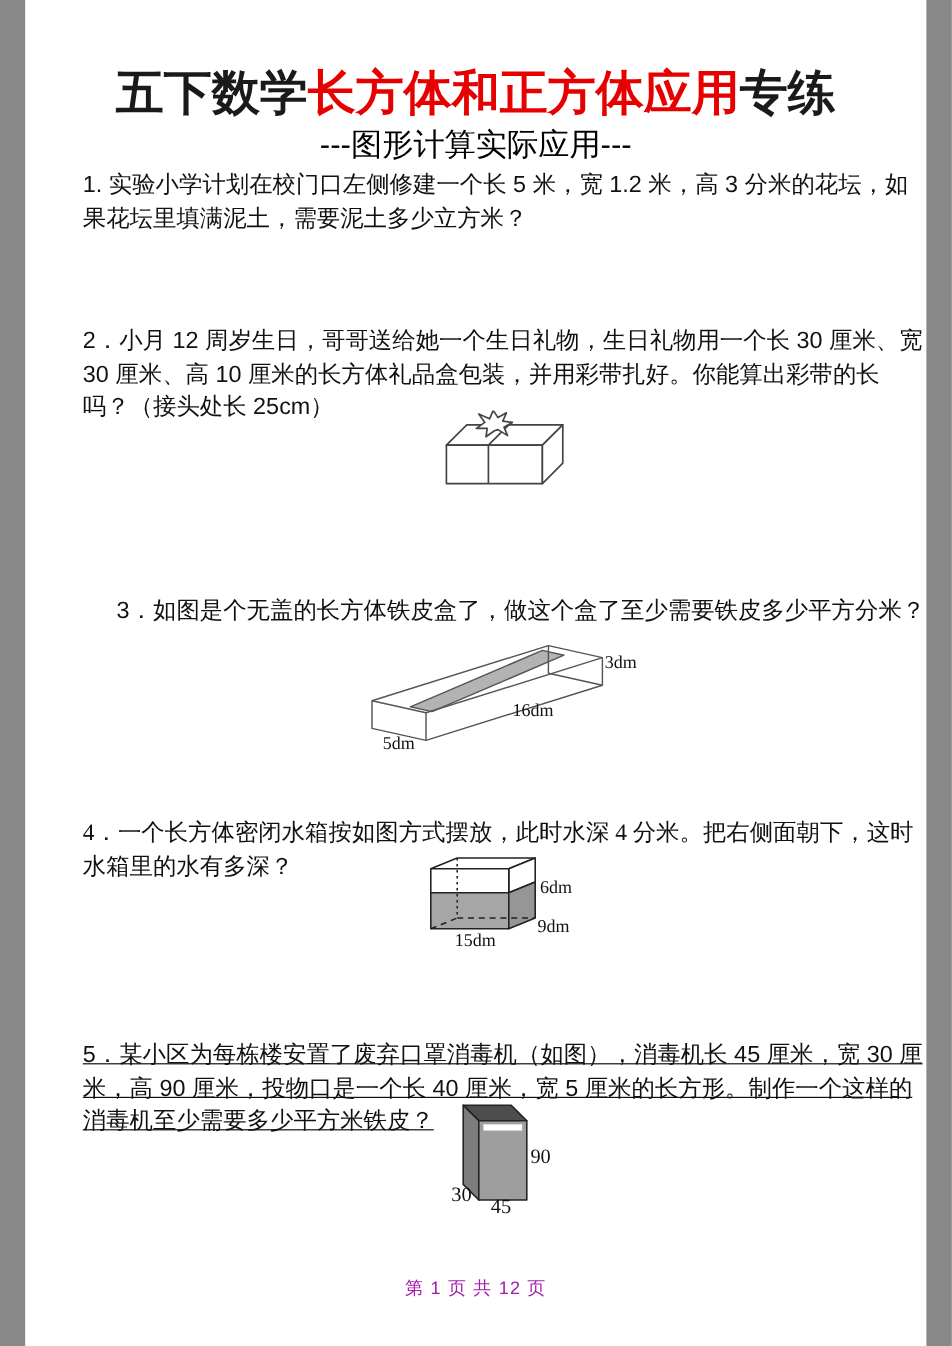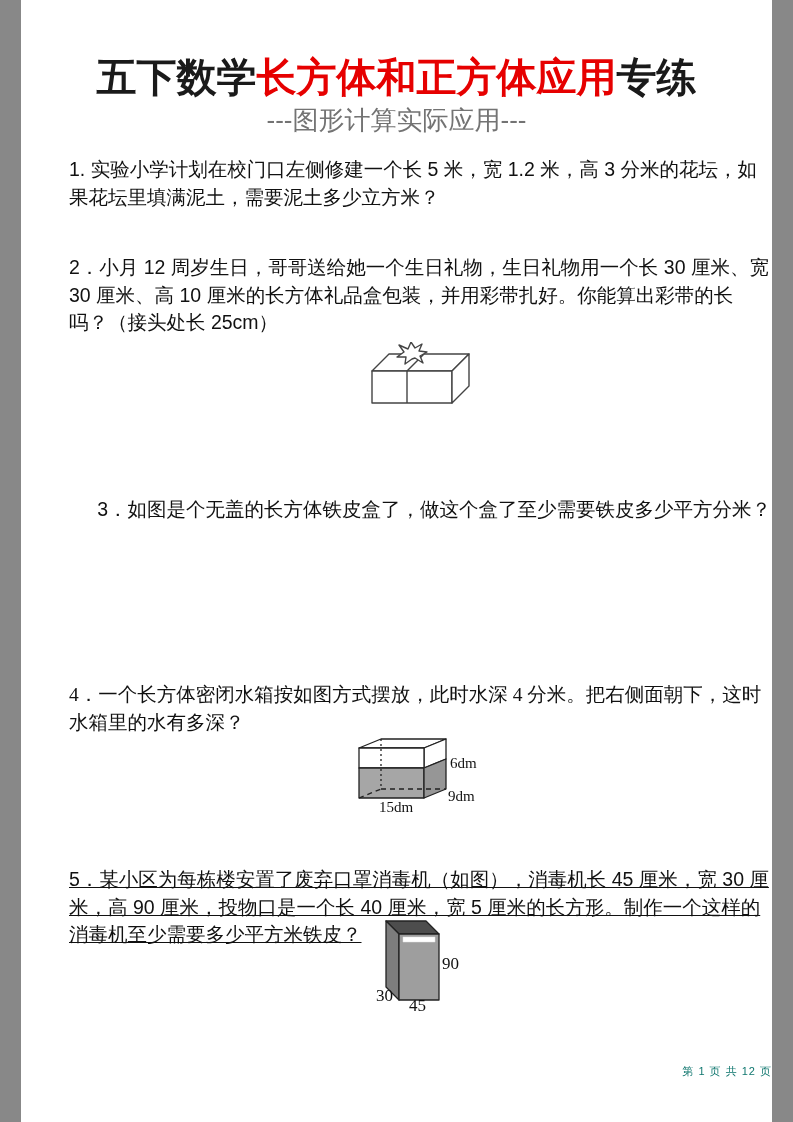--- a/index.html
+++ b/index.html
@@ -8,39 +8,39 @@
     font-family:"Liberation Sans",sans-serif;color:#1a1a1a;overflow:hidden;
     margin:0 auto;
   }
   .title{
     position:absolute;top:50px;left:0;width:100%;text-align:center;
     font-size:40px;font-weight:bold;letter-spacing:0px;white-space:nowrap;
   }
   .title .hl{color:#e60000;}
   .subtitle{
     position:absolute;top:103px;left:0;width:100%;text-align:center;
-    font-size:26px;font-weight:normal;color:#737373;
+    font-size:26px;font-weight:normal;color:#000000;
   }
   .problem{
     position:absolute;left:48px;width:702px;
     font-size:19.5px;line-height:27.5px;color:#111;
     text-align:left;
   }
-  .p1{top:156px;} .p2{top:254px;} .p3{top:496px;text-align:right;} .p4{top:681px;font-family:Liberation Serif, serif;} .p5{top:866px;text-decoration:underline;}
+  .p1{top:141px;} .p2{top:271px;} .p3{top:496px;text-align:right;} .p4{top:681px;font-family:Liberation Serif, serif;} .p5{top:866px;text-decoration:underline;}
   .diagram{position:absolute;}
   .d-gift{left:338px;top:342px;}
   .d-openbox{left:283px;top:527px;}
-  .d-tank{left:326px;top:735px;}
+  .d-tank{left:326px;top:711px;}
   .d-machine{left:348px;top:916px;}
   .diagram svg{display:block;}
   .diagram text{font-family:"Liberation Serif",serif;font-size:15px;fill:#111;}
   .d-machine text{font-size:17px;}
   .footer{
-    position:absolute;top:1064px;left:0;width:100%;text-align:right;
-    font-size:11px;color:#0f766e;letter-spacing:1px;
+    position:absolute;top:1064px;left:0;width:100%;text-align:center;
+    font-size:15px;color:#a21caf;letter-spacing:1px;
   }
 </style>
 </head>
 <body>
 
 <div class="page">
 
   <div class="title">
     <span>五下数学</span><span class="hl">长方体和正方体应用</span><span>专练</span>
   </div>
@@ -65,20 +65,36 @@
         <line x1="48" y1="29" x2="65" y2="12"></line>
         <path d="M53,17 L46,22 L47,15 L38,15 L45,10 L40,3 L49,7 L52,0 L56,6 L63,2 L60,9 L68,10 L61,14 L64,21 L56,16 Z"></path>
       </g>
     </svg>
   </div>
 
   <div class="problem p3">
     <span>3．如图是个无盖的长方体铁皮盒了，做这个盒了至少需要铁皮多少平方分米？</span>
   </div>
 
+  <div class="diagram d-openbox">
+    <svg width="228" height="102" viewBox="0 0 228 102">
+      <g fill="#ffffff" stroke="#555555" stroke-width="1.2" stroke-linejoin="round">
+        <polygon points="6,57 153,11 198,21 198,44 51,90 6,80"></polygon>
+        <polygon fill="#b3b3b3" points="38,62 148,15 166,19 56,66"></polygon>
+        <line x1="6" y1="57" x2="51" y2="67"></line>
+        <line x1="51" y1="67" x2="198" y2="21"></line>
+        <line x1="51" y1="67" x2="51" y2="90"></line>
+        <line x1="153" y1="11" x2="153" y2="34"></line>
+        <line x1="153" y1="34" x2="198" y2="44"></line>
+      </g>
+      <text x="200" y="30">3dm</text>
+      <text x="123" y="70">16dm</text>
+      <text x="15" y="97">5dm</text>
+    </svg>
+  </div>
 
   <div class="problem p4">
     <span>4．一个长方体密闭水箱按如图方式摆放，此时水深 4 分米。把右侧面朝下，这时水箱里的水有多深？</span>
   </div>
 
   <div class="diagram d-tank">
     <svg width="134" height="84" viewBox="0 0 134 84">
       <g stroke="#222222" stroke-width="1.3" stroke-linejoin="round">
         <polygon fill="#ffffff" points="12,13 77,13 99,4 34,4"></polygon>
         <polygon fill="#ffffff" points="77,13 99,4 99,24 77,33"></polygon>

